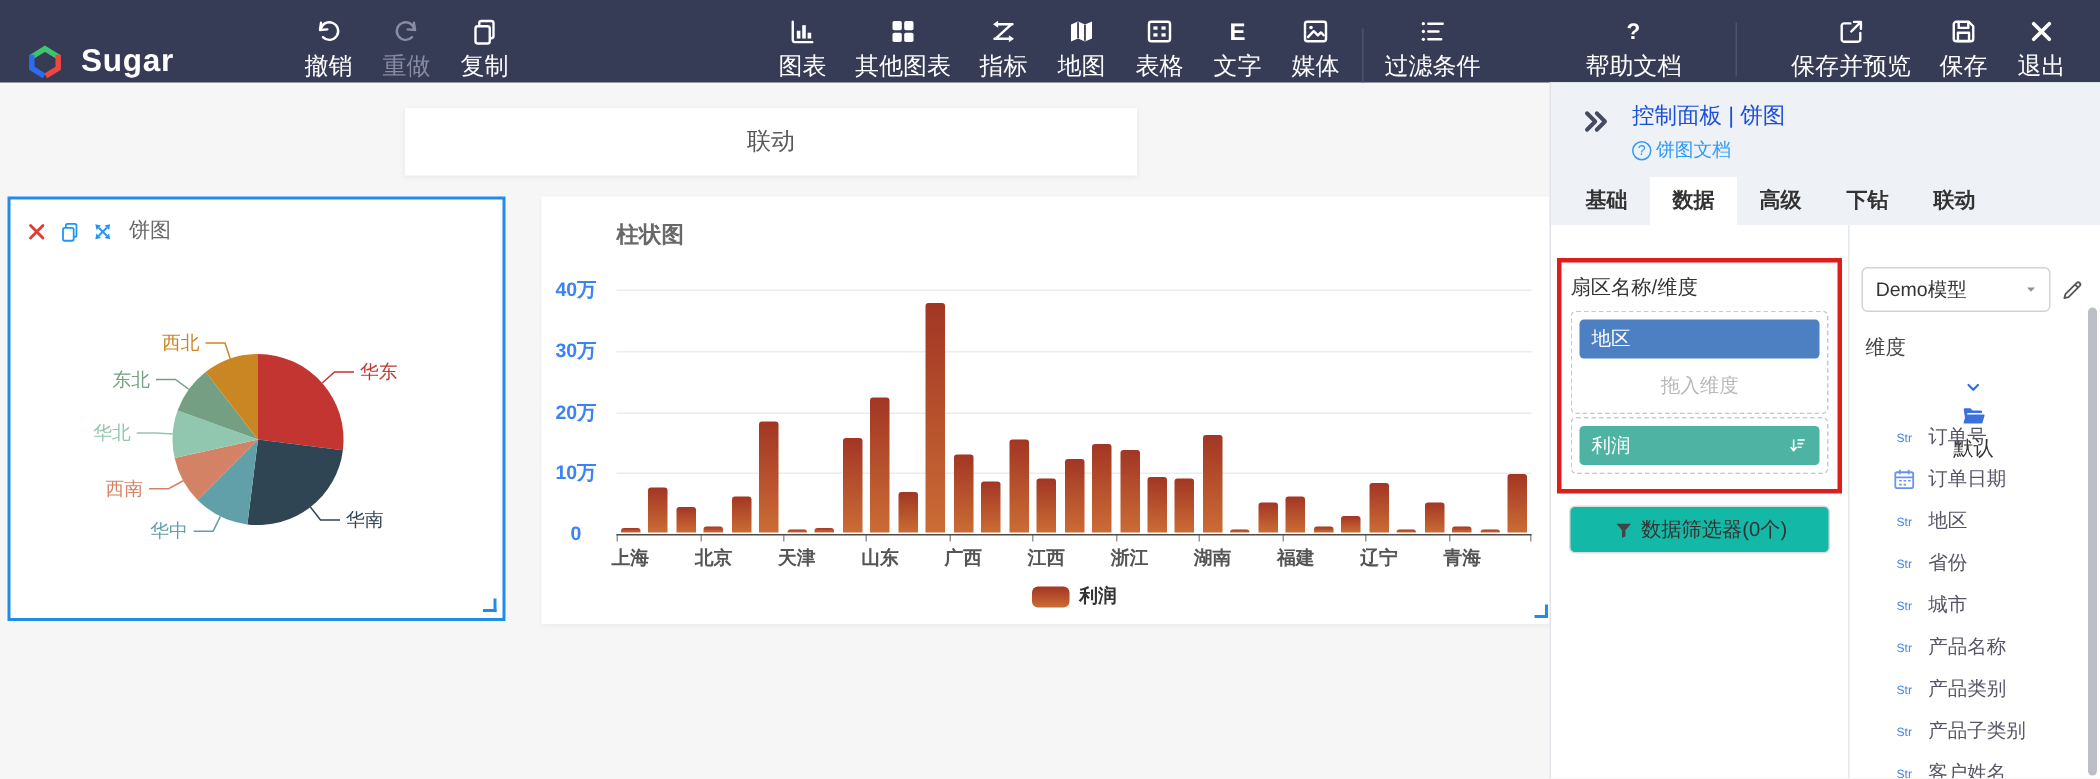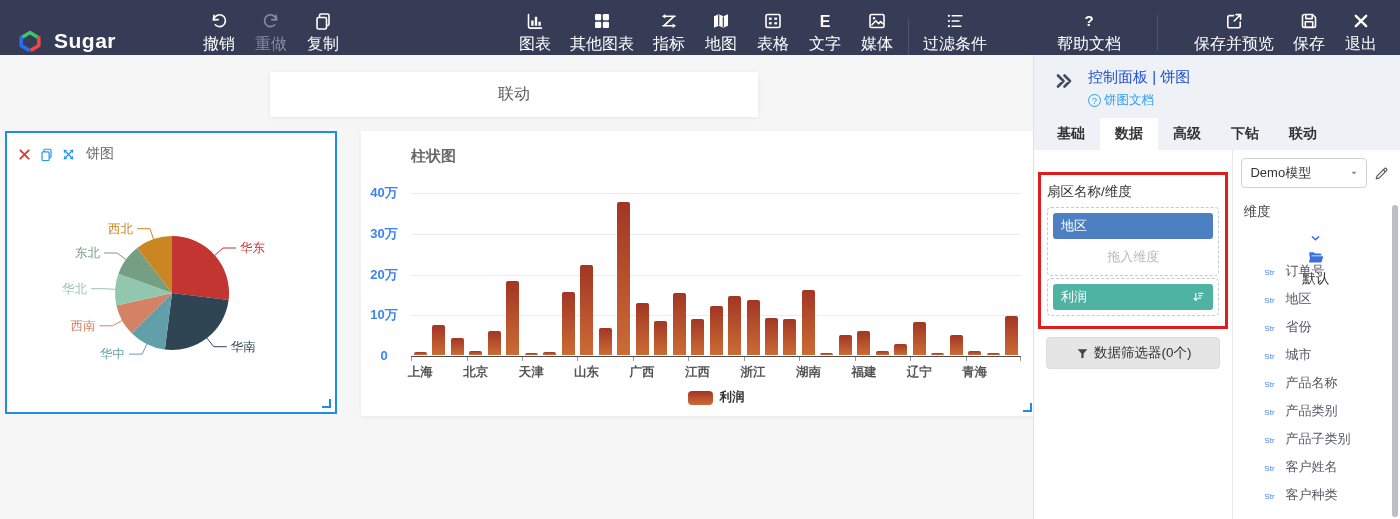--- a/index.html
+++ b/index.html
@@ -61,23 +61,23 @@
 .p-left{width:200px;border-right:1px solid #e4e7eb;padding:0 12px;overflow:hidden;}
 .f-label{font-size:13.5px;color:#333;margin:8px 0 6px;}
 .select{height:30px;border:1px solid #cfd3d9;border-radius:4px;background:#fff;display:flex;align-items:center;justify-content:space-between;padding:0 8px 0 10px;font-size:13.5px;color:#333;cursor:pointer;}
 .caret svg{width:12px;height:12px;display:block;}
 .highlight{border:3px solid #e01d1d;margin:22px -8px 8px;padding:0 6px 10px;}
 .dropzone{border:1px dashed #c9c9c9;border-radius:4px;padding:5px;margin-top:2px;}
 .chip{height:26px;border-radius:3px;color:#fff;font-size:13px;display:flex;align-items:center;justify-content:space-between;padding:0 8px;cursor:grab;}
 .chip-ic:empty{display:none;}
 .chip-ic svg{width:14px;height:14px;display:block;}
 .dz-ph{text-align:center;color:#b9b9b9;font-size:13px;padding:9px 0 4px;}
-.filter-btn{width:100%;height:32px;background:#e5e5e5;border:1px solid #dcdcdc;border-radius:4px;font-size:13.5px;color:#333;display:flex;align-items:center;justify-content:center;gap:4px;cursor:pointer;font-family:inherit;margin-top:2px;}
+.filter-btn{width:100%;height:32px;background:#14b8a6;border:1px solid #dcdcdc;border-radius:4px;font-size:13.5px;color:#333;display:flex;align-items:center;justify-content:center;gap:4px;cursor:pointer;font-family:inherit;margin-top:2px;}
 .filter-btn svg{width:15px;height:15px;display:block;}
-.p-right{width:167px;padding:8px 10px 0 8px;overflow:hidden;}
+.p-right{width:167px;padding:8px 10px 0 8px;overflow:hidden;margin-top:20px;}
 .model-row{display:flex;align-items:center;gap:6px;}
 .model-row .select{flex:1;font-size:13px;padding:0 6px 0 8px;}
 .pencil{color:#555;cursor:pointer;}
 .pencil svg{width:17px;height:17px;display:block;}
 .dim-header{font-size:13.5px;color:#444;margin:15px 0 11px;padding-left:2px;}
 .tree-folder{display:flex;align-items:center;gap:4px;font-size:13.5px;color:#333;cursor:pointer;height:22px;flex-direction:column;}
 .tf-ch svg{width:13px;height:13px;display:block;}
 .tf-f svg{width:17px;height:17px;display:block;}
 .fields{margin-top:3px;}
 .field-row{display:flex;align-items:center;gap:5px;height:28px;padding-left:18px;font-size:13px;color:#556;cursor:grab;}
@@ -517,20 +517,30 @@
               <span class="f-ic">
                 <svg viewBox="0 0 20 20">
                   <text x="10" y="13.8" text-anchor="middle" font-size="9.5" fill="#4a84e8">Str</text>
                 </svg>
               </span>
               <span class="f-name">订单号</span>
             </div>
             <div class="field-row">
               <span class="f-ic">
                 <svg viewBox="0 0 20 20">
+                  <rect x="3" y="4.5" width="14" height="12.5" rx="1.5" stroke="#6a93ea" stroke-width="1.4" fill="none"></rect>
+                  <path d="M6.5 2.6 V6 M13.5 2.6 V6 M3 8.5 H17" stroke="#6a93ea" stroke-width="1.4" fill="none"></path>
+                  <path d="M6 11.2 H8 M9.5 11.2 H11.5 M13 11.2 H15 M6 14.2 H8 M9.5 14.2 H11.5" stroke="#6a93ea" stroke-width="1.3"></path>
+                </svg>
+              </span>
+              <span class="f-name">订单日期</span>
+            </div>
+            <div class="field-row">
+              <span class="f-ic">
+                <svg viewBox="0 0 20 20">
                   <text x="10" y="13.8" text-anchor="middle" font-size="9.5" fill="#4a84e8">Str</text>
                 </svg>
               </span>
               <span class="f-name">地区</span>
             </div>
             <div class="field-row">
               <span class="f-ic">
                 <svg viewBox="0 0 20 20">
                   <text x="10" y="13.8" text-anchor="middle" font-size="9.5" fill="#4a84e8">Str</text>
                 </svg>

